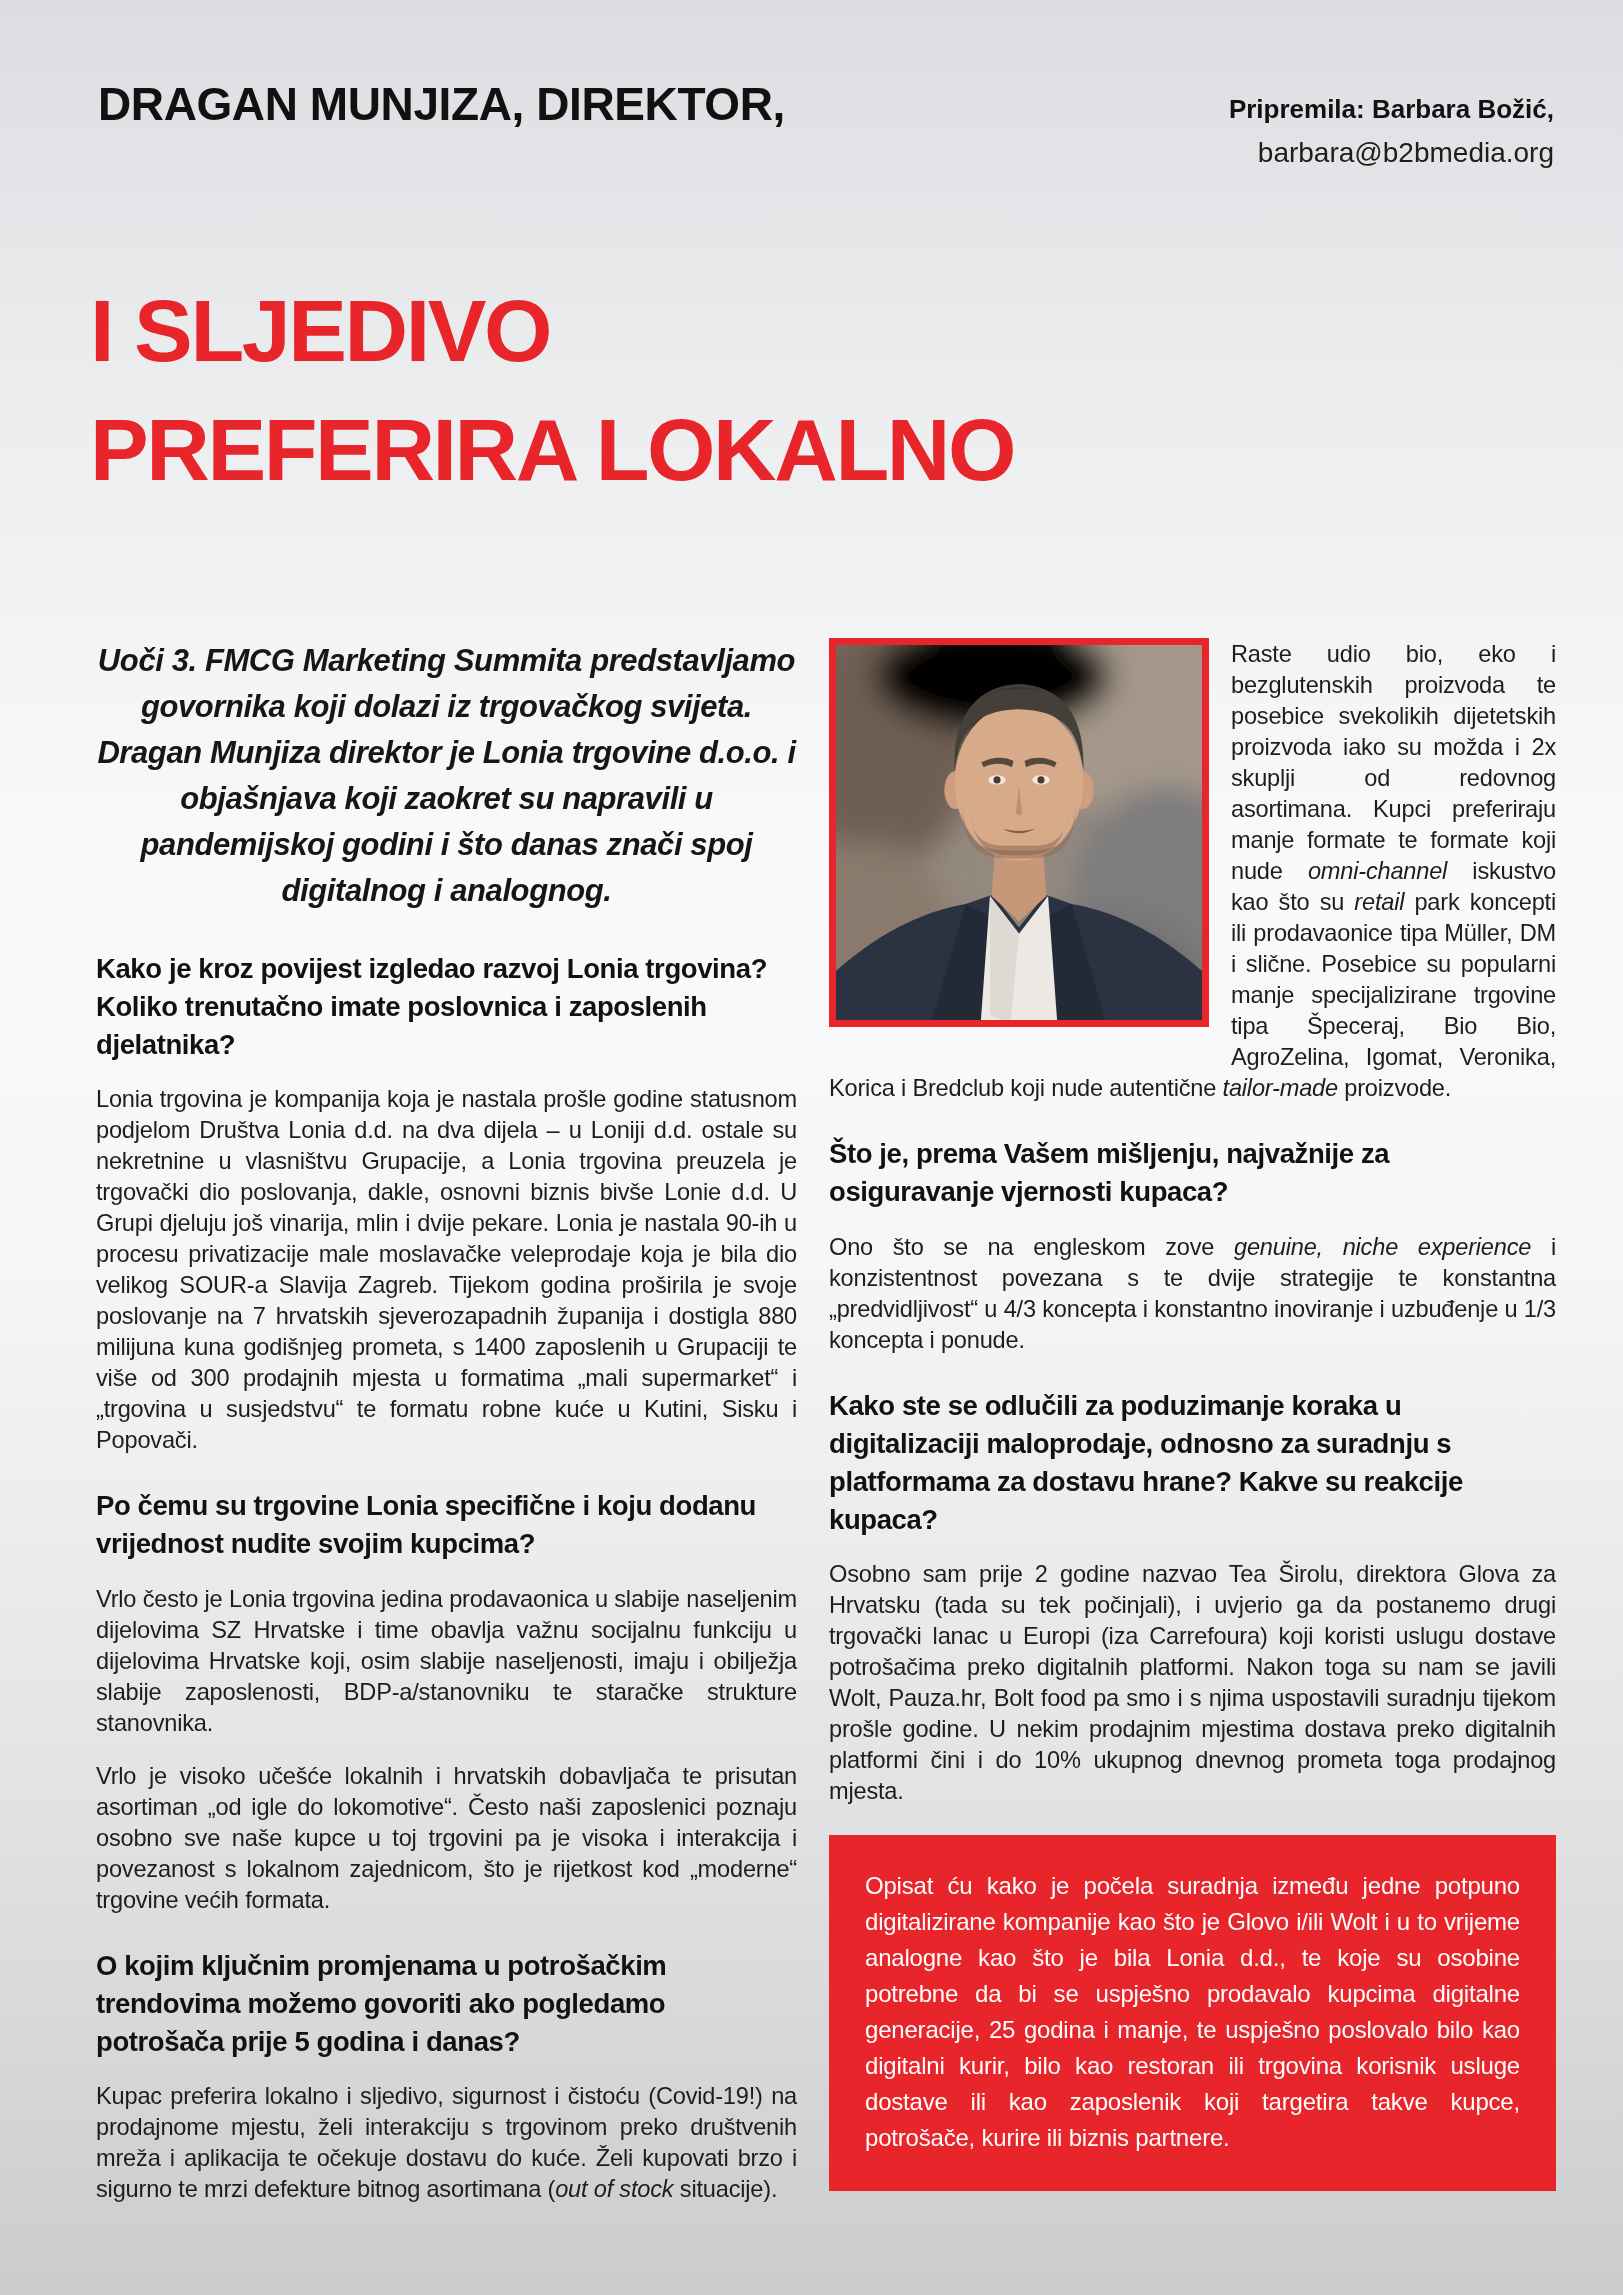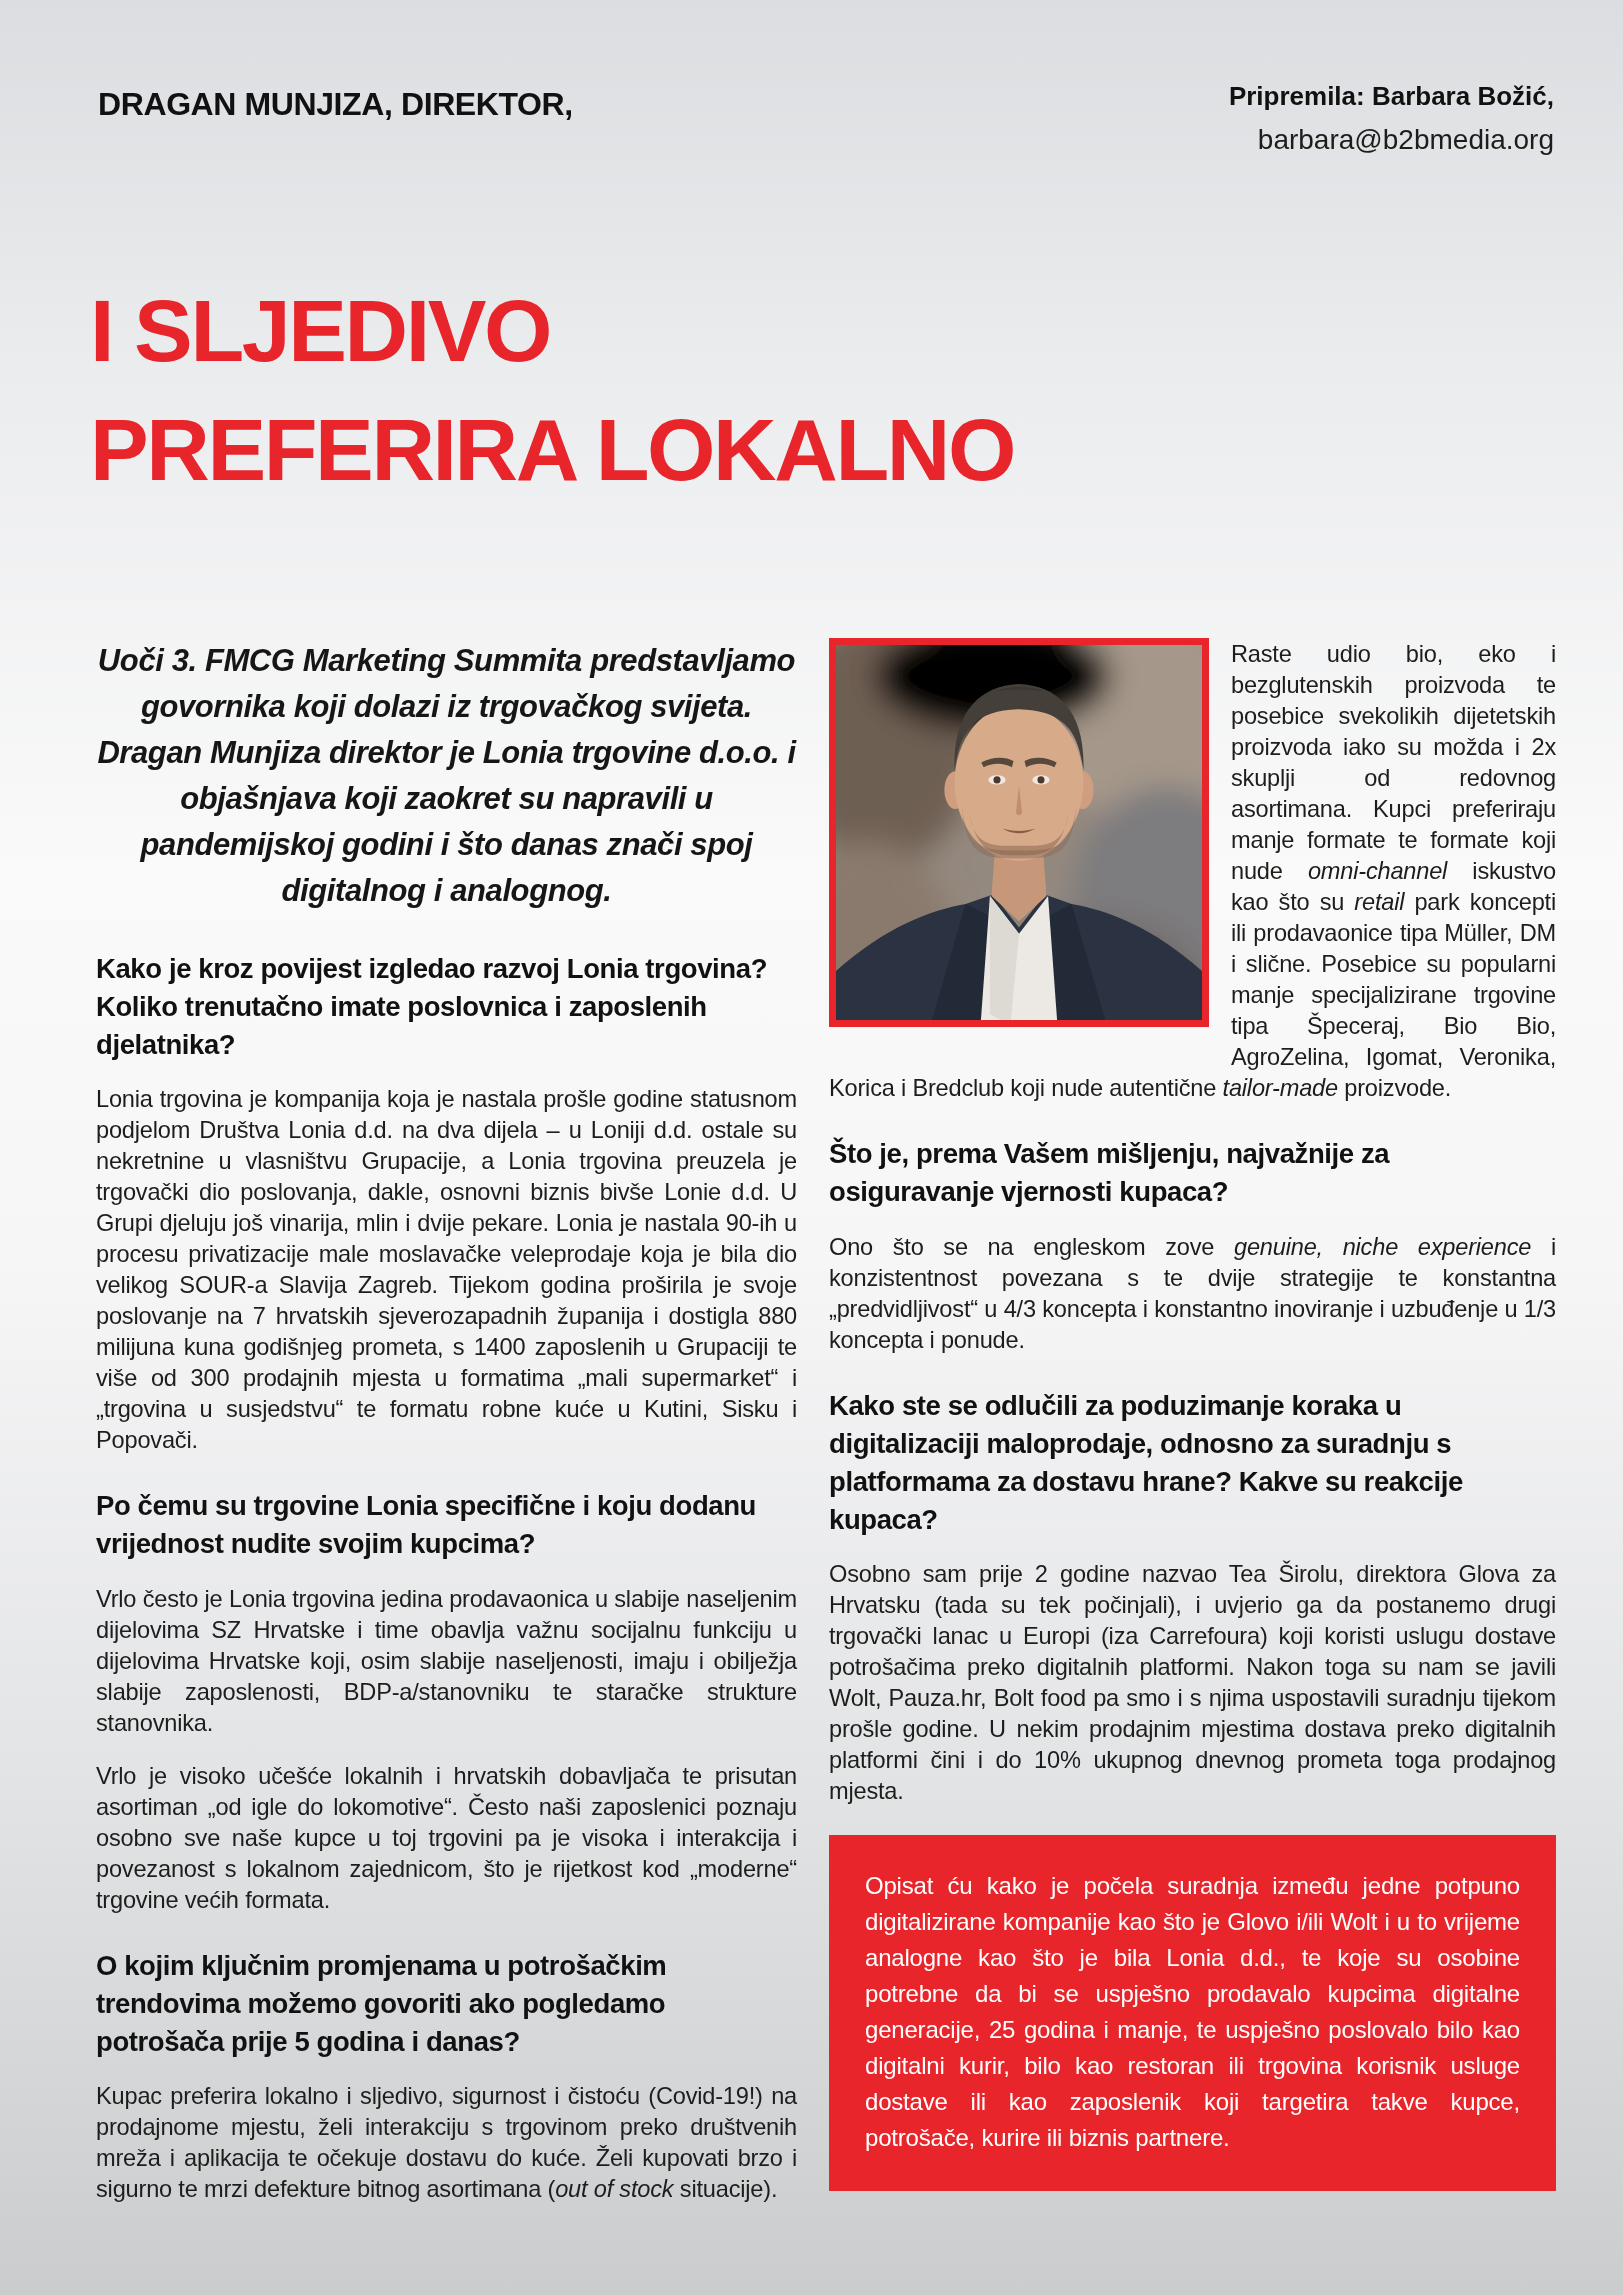--- a/index.html
+++ b/index.html
@@ -9,24 +9,24 @@
     position:relative;
     width:1623px; height:2295px;
     margin:0 auto;
     overflow:hidden;
     background:linear-gradient(180deg,#dcdde0 0%,#ebecee 16%,#fafafa 38%,#f6f6f7 55%,#e2e3e5 78%,#cbccce 100%);
     font-family:"Liberation Sans", sans-serif;
     color:#1d1d1b;
   }
   .kicker{
     position:absolute; left:98px; top:75px;
-    font-size:32px; line-height:58px; font-weight:700; letter-spacing:-0.4px; color:#111;
+    font-size:46px; line-height:58px; font-weight:700; letter-spacing:-0.4px; color:#111;
   }
   .byline{
-    position:absolute; right:69px; top:78px; text-align:right;
+    position:absolute; right:69px; top:91px; text-align:right;
   }
   .byline .who{ font-size:26px; line-height:36px; font-weight:700; color:#111; }
   .byline .mail{ font-size:28px; line-height:36px; font-weight:400; color:#1d1d1b;margin-top:8px; }
   .title{
     position:absolute; left:90px; top:271px;
     color:var(--accent); font-weight:700;
     font-size:88px; line-height:119px; letter-spacing:-2.4px;
   }
   .col{ position:absolute; }
   .col-left{ left:96px; top:638px; width:701px; }

